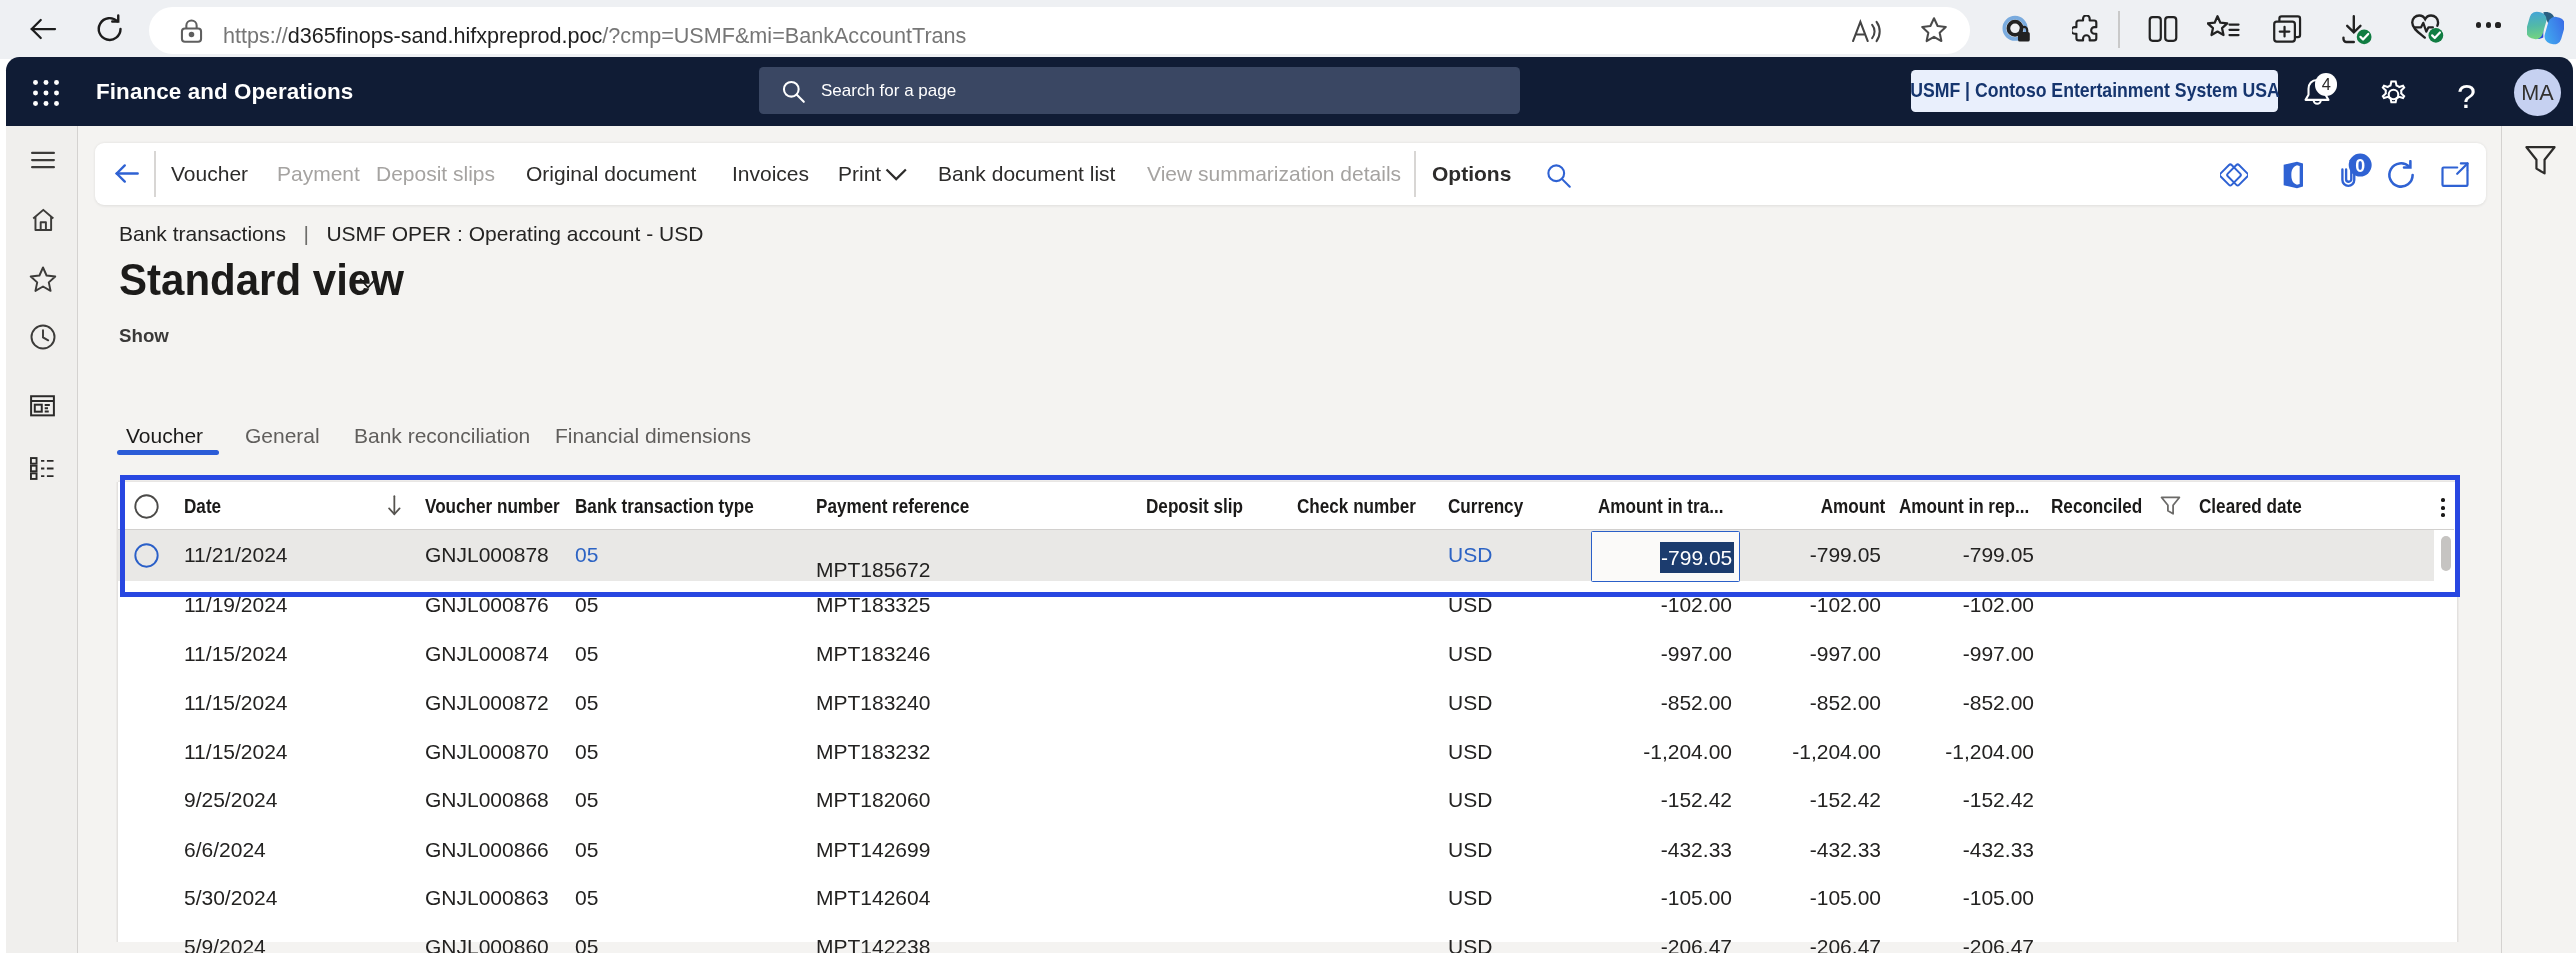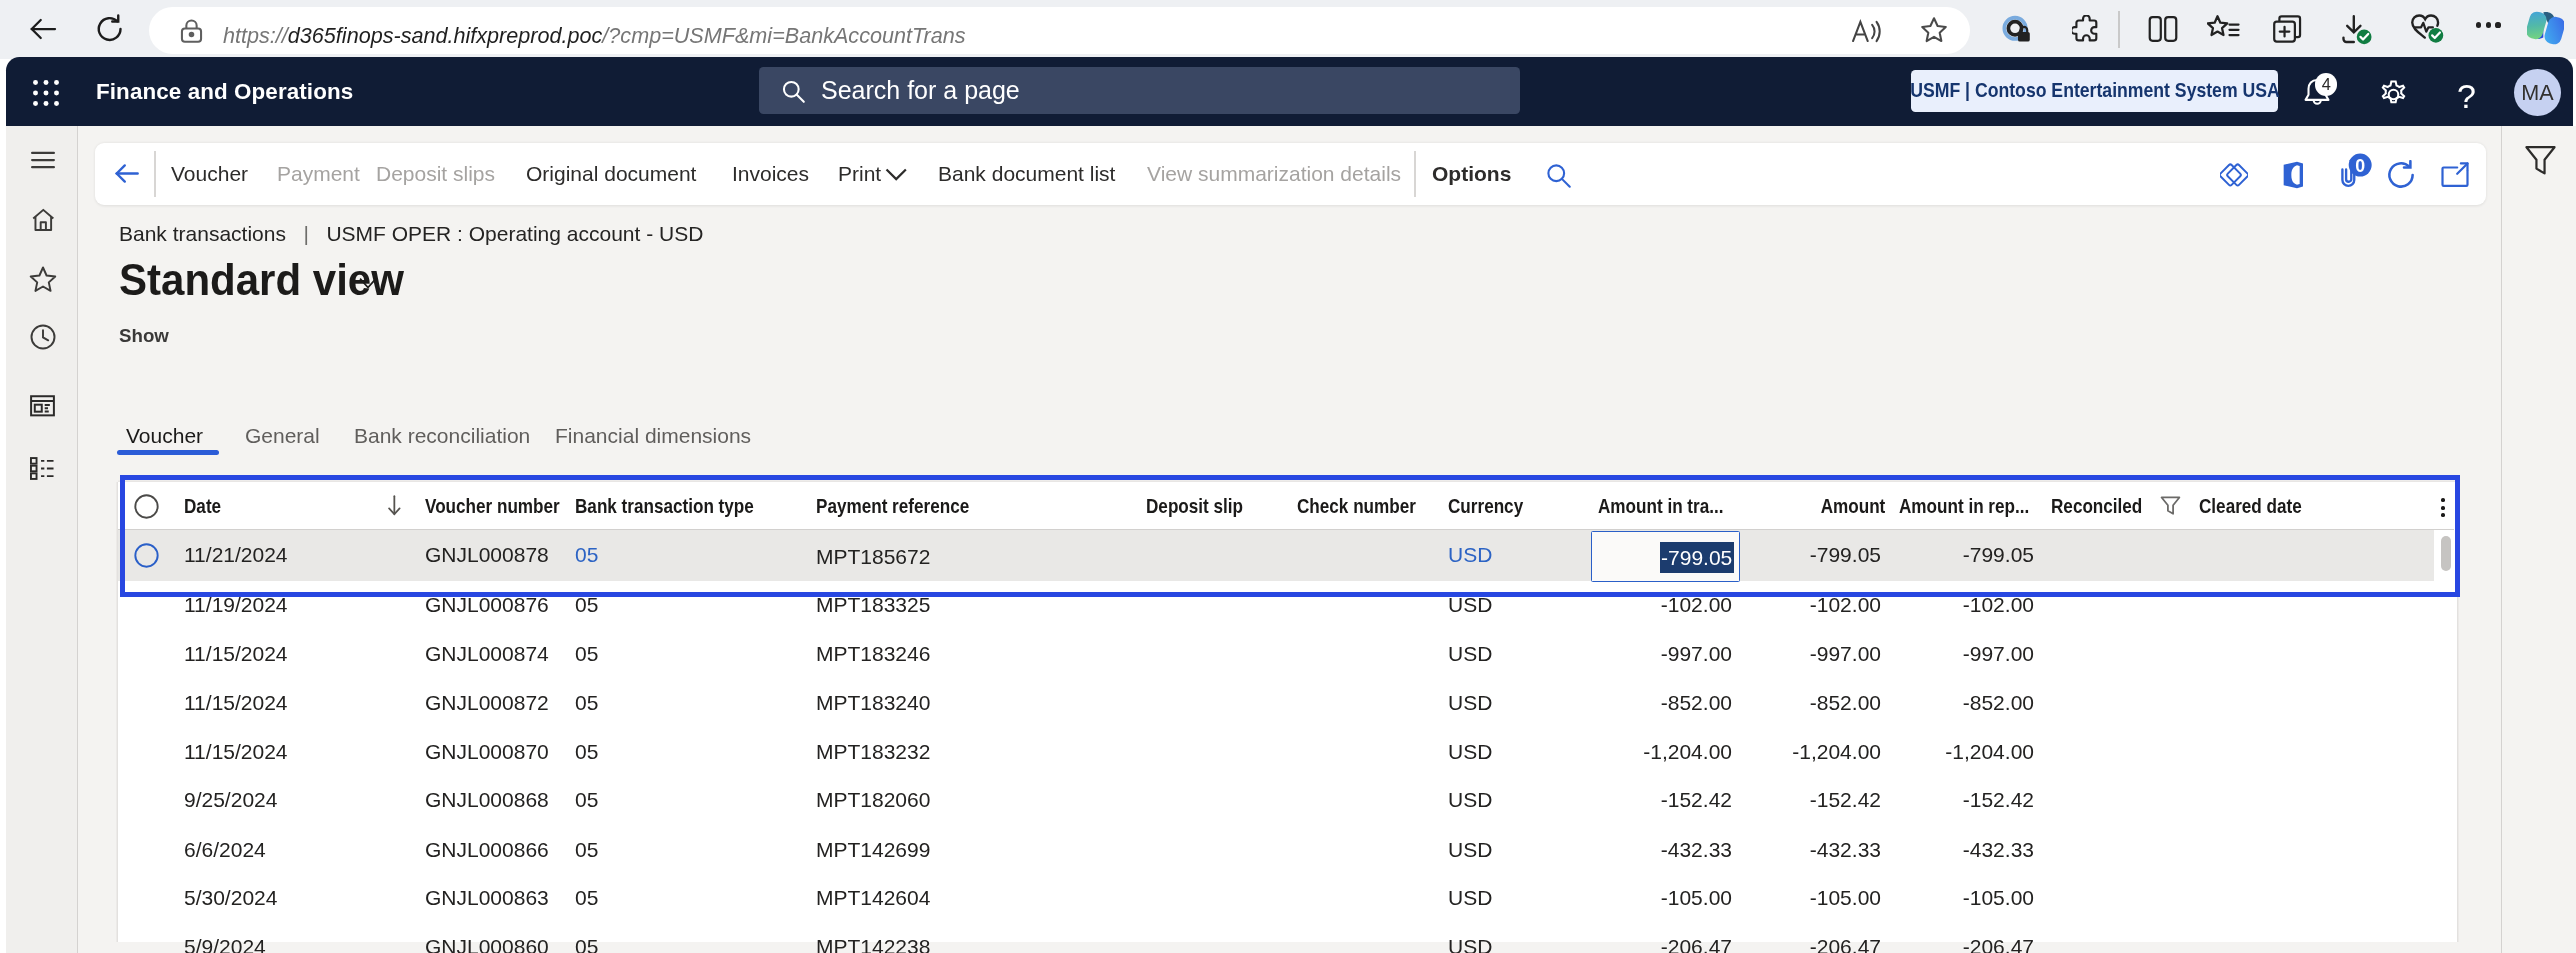--- a/index.html
+++ b/index.html
@@ -2,21 +2,21 @@
 <html style="font-size:12px"><head>
 <meta charset="utf-8">
 <style>
   * { margin:0; padding:0; box-sizing:border-box; }
   html,body { width:2576px; height:954px; overflow:hidden; }
   body { font-family:"Liberation Sans", sans-serif; position:relative; background:#ffffff; }
   .abs { position:absolute; }
 
   
   #chrome { position:absolute; left:0; top:0; width:2576px; height:59px; background:#eef0f3; }
-  #urlpill { position:absolute; left:149px; top:6.7px; width:1821px; height:47px; background:#fff; border-radius:24px;font-style:italic; }
+  #urlpill { position:absolute; left:149px; top:6.7px; width:1821px; height:47px; background:#fff; border-radius:24px; }
   .urltxt { position:absolute; top:16.4px; font-size:21.6px; color:#767676; white-space:nowrap; }
 
   
   #appbar { position:absolute; left:6px; top:57px; width:2567px; height:69px; background:#101c35; border-top-left-radius:13.4px; border-top-right-radius:13.4px; }
   #searchbox { position:absolute; left:753px; top:10.4px; width:761px; height:47px; background:#3a4763; border-radius:4.5px; }
   #usmfpill { position:absolute; left:1905px; top:13.4px; width:367px; height:42px; background:#e9effc; border-radius:4.5px; text-align:center; line-height:40px; font-size:21px; font-weight:700; color:#16356e; white-space:nowrap;padding-left:8px; }
   #usmfpill>span { display:inline-block; position:absolute; left:50%; top:0; transform:translateX(-50%) scaleX(.84); transform-origin:50% 50%; }
 
   
   #page { position:absolute; left:6px; top:126px; width:2570px; height:828px; background:#f4f3f1; }
@@ -151,21 +151,21 @@
       <circle cx="6" cy="34" r="3.3"></circle>
       <circle cx="20" cy="34" r="3.3"></circle>
       <circle cx="34" cy="34" r="3.3"></circle>
     </svg>
     <div class="abs" style="left:90px;top:0;height:69px;line-height:69px;font-size:22.4px;font-weight:700;color:#fff;letter-spacing:0.1px">Finance and Operations</div>
     <div id="searchbox">
       <svg class="abs" style="left:22.4px;top:11.2px" width="25" height="25" viewBox="0 0 34 34" fill="none" stroke="#fff" stroke-width="2.8">
         <circle cx="14" cy="14" r="10"></circle>
         <path d="M21.5 21.5 L31 31" stroke-linecap="round"></path>
       </svg>
-      <div class="abs" style="left:62px;top:0;height:47px;line-height:47px;font-size:25px;color:#ffffff">Search for a page</div>
+      <div class="abs" style="left:62px;top:0;height:47px;line-height:47px;font-size:17px;color:#ffffff">Search for a page</div>
     </div>
     <div id="usmfpill">
       <span>USMF | Contoso Entertainment System USA</span>
     </div>
     <svg class="abs" style="left:2296px;top:20px" width="30" height="31" viewBox="0 0 40 42" fill="none" stroke="#fff" stroke-width="2.8" stroke-linejoin="round">
       <path d="M20 4 C13 4 8.5 9 8.5 16 V24 L4.5 31 h31 L31.5 24 V16 C31.5 9 27 4 20 4 Z"></path>
       <path d="M15.5 31.5 a4.8 4.8 0 0 0 9.6 0"></path>
     </svg>
     <div class="abs" style="left:2309px;top:16.4px;width:22.4px;height:22.4px;border-radius:50%;background:#fff;text-align:center;line-height:22.4px;font-size:16.4px;font-weight:400;color:#2b2a28">4</div>
     <svg class="abs" style="left:2372px;top:21.6px" width="31" height="31" viewBox="0 0 42 42" fill="none" stroke="#fff" stroke-width="2.8">
@@ -297,21 +297,21 @@
           <div class="abs" style="left:0;top:15px;width:3.7px;height:3.7px;border-radius:50%;background:#1b1a19"></div>
         </div>
       </div>
       <div id="selrow">
         <svg class="abs" style="left:16.4px;top:12.7px" width="25" height="25" viewBox="0 0 34 34" fill="none" stroke="#2a5fc8" stroke-width="2.6">
           <circle cx="17" cy="17" r="15.2"></circle>
         </svg>
         <div class="cell" style="left:66px;top:13.4px">11/21/2024</div>
         <div class="cell" style="left:307px;top:13.4px">GNJL000878</div>
         <div class="cell blue" style="left:457px;top:13.4px">05</div>
-        <div class="cell" style="left:698px;top:15px">MPT185672</div>
+        <div class="cell" style="left:698px;top:28px">MPT185672</div>
         <div class="cell blue" style="left:1330px;top:13.4px">USD</div>
         <div class="cell" style="right:553px;top:13.4px">-799.05</div>
         <div class="cell" style="right:400px;top:13.4px">-799.05</div>
       </div>
       <div id="inputbox">
         <span id="seltext">-799.05</span>
       </div>
       <div class="abs" style="left:2323px;top:54px;width:9.7px;height:35px;border-radius:5.2px;background:#c6c4c2"></div>
       <div class="row" style="top:98px">
         <div class="cell" style="left:66px">11/19/2024</div>

